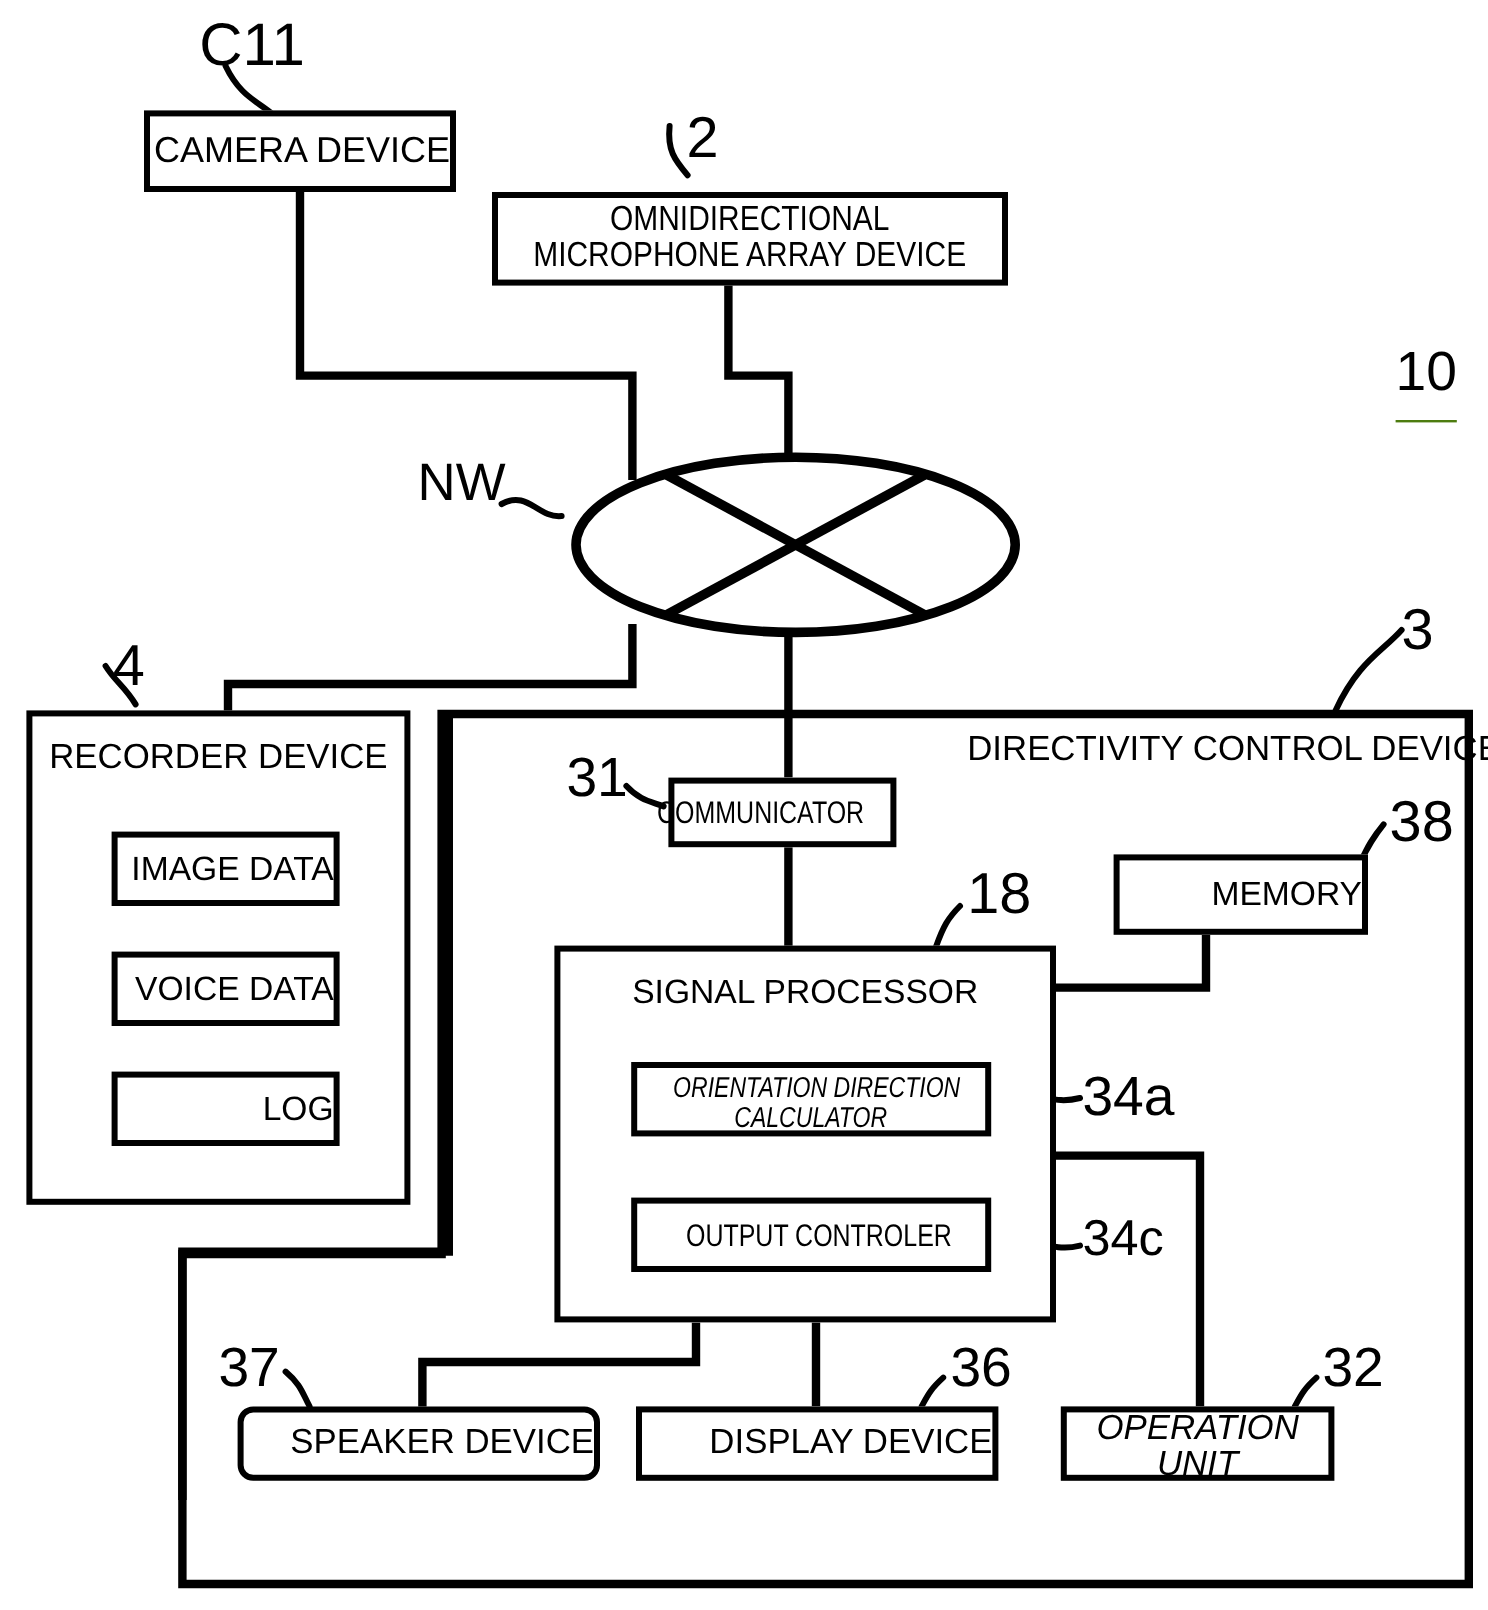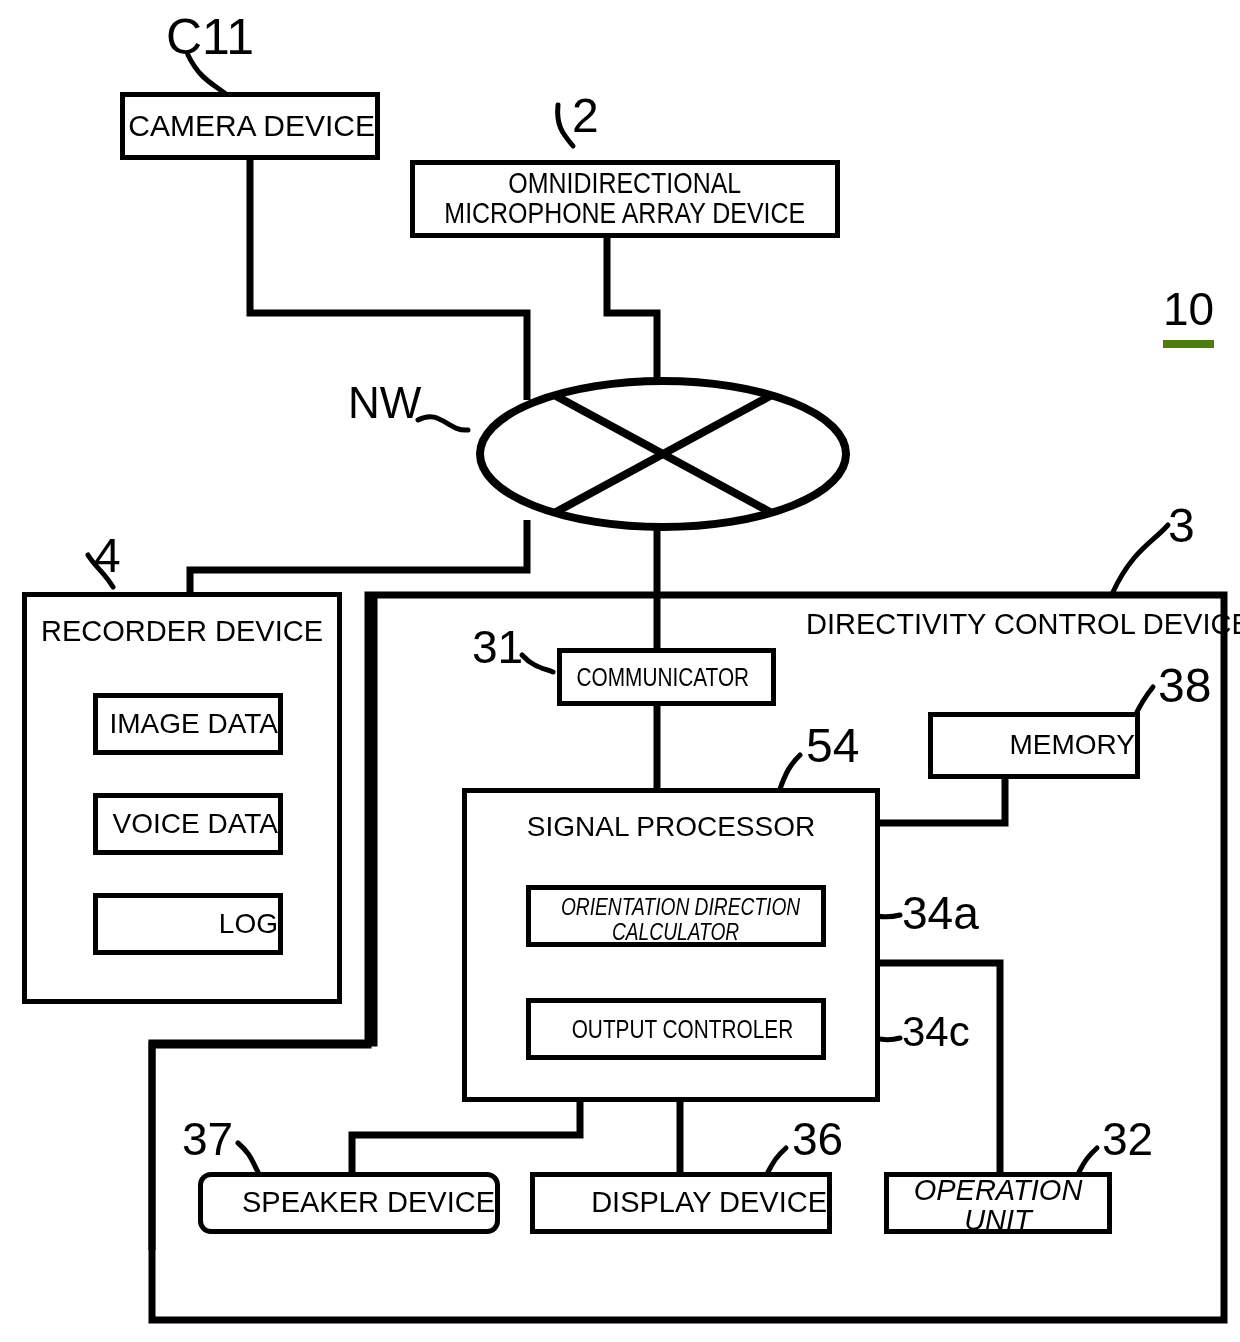--- a/index.html
+++ b/index.html
@@ -10,21 +10,21 @@
 
   .node{position:absolute;background:#fff;border:5px solid #000;box-sizing:border-box;
         display:flex;align-items:center;justify-content:flex-end;text-align:center;
         font-family:"Liberation Sans", sans-serif;line-height:1.02;}
   .ref{position:absolute;font-family:"Liberation Sans", sans-serif;font-size:44px;
        letter-spacing:0px;color:#000;white-space:nowrap;}
   .plain{position:absolute;white-space:nowrap;font-family:"Liberation Sans", sans-serif;}
   .boxlabel{position:absolute;white-space:pre;text-align:center;font-family:"Liberation Sans", sans-serif;}
   .cond{transform:scaleX(0.80);transform-origin:center center;display:inline-block;white-space:nowrap;}
   .cond2{transform:scaleX(0.86);transform-origin:center center;display:inline-block;white-space:nowrap;}
-  .u{border-bottom:8px solid #4d7c0f;padding-bottom:4px;}
+  .u{border-bottom:2px solid #4d7c0f;padding-bottom:14px;}
 </style>
 </head>
 <body>
 
 <div id="stage">
 
   <svg id="svgroot" viewBox="0 0 1240 1342">
     <g fill="none" stroke="#000" stroke-width="7" stroke-linecap="butt">
 
       <path d="M250,160 L250,313 L527,313 L527,400"></path>
@@ -94,21 +94,21 @@
     <div class="node" style="left:66px;top:196px;width:190px;height:62px;font-size:28px;">
       <span>VOICE DATA</span>
     </div>
     <div class="node" style="left:66px;top:296px;width:190px;height:62px;font-size:28px;">
       <span>LOG</span>
     </div>
   </div>
 
   <div class="plain" style="left:806px;top:608px;font-size:29px;">DIRECTIVITY CONTROL DEVICE</div>
 
-  <div class="node" style="left:557px;top:648px;width:219px;height:58px;font-size:26px;">
+  <div class="node" style="left:557px;top:648px;width:190px;height:58px;font-size:26px;">
     <span class="cond">COMMUNICATOR</span>
   </div>
 
   <div class="node" style="left:928px;top:712px;width:212px;height:67px;font-size:28px;">
     <span>MEMORY</span>
   </div>
 
   <div class="node" style="left:462px;top:788px;width:418px;height:314px;display:block;">
     <div class="boxlabel" style="left:0;top:20px;width:100%;font-size:28px;">SIGNAL PROCESSOR</div>
     <div class="node" style="left:59px;top:92px;width:300px;height:62px;display:block;">
@@ -136,21 +136,21 @@
       <div>UNIT</div>
     </div>
   </div>
 
   <div class="ref" style="left:166px;top:8px;font-size:50px;">C11</div>
   <div class="ref" style="left:572px;top:88px;font-size:48px;">2</div>
   <div class="ref" style="left:94px;top:528px;font-size:48px;">4</div>
   <div class="ref" style="left:1168px;top:498px;font-size:48px;">3</div>
   <div class="ref" style="left:472px;top:620px;font-size:46px;">31</div>
   <div class="ref" style="left:1158px;top:658px;font-size:48px;">38</div>
-  <div class="ref" style="left:806px;top:718px;font-size:48px;">54</div>
+  <div class="ref" style="left:806px;top:718px;font-size:48px;">18</div>
   <div class="ref" style="left:902px;top:886px;font-size:46px;">34a</div>
   <div class="ref" style="left:902px;top:1008px;font-size:42px;text-align:right;">34c</div>
   <div class="ref" style="left:182px;top:1112px;font-size:46px;">37</div>
   <div class="ref" style="left:792px;top:1112px;font-size:46px;">36</div>
   <div class="ref" style="left:1102px;top:1112px;font-size:46px;">32</div>
 
   <div class="ref u" style="left:1163px;top:282px;font-size:46px;">10</div>
 
   <div class="plain" style="left:348px;top:378px;font-size:44px;">NW</div>
 

